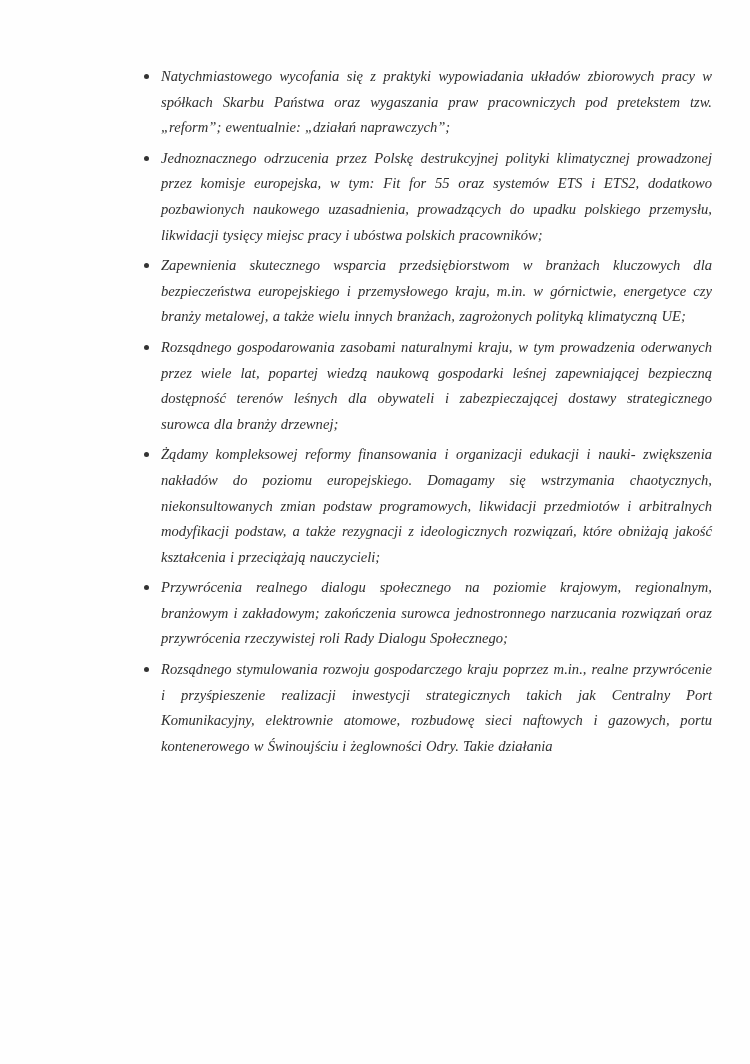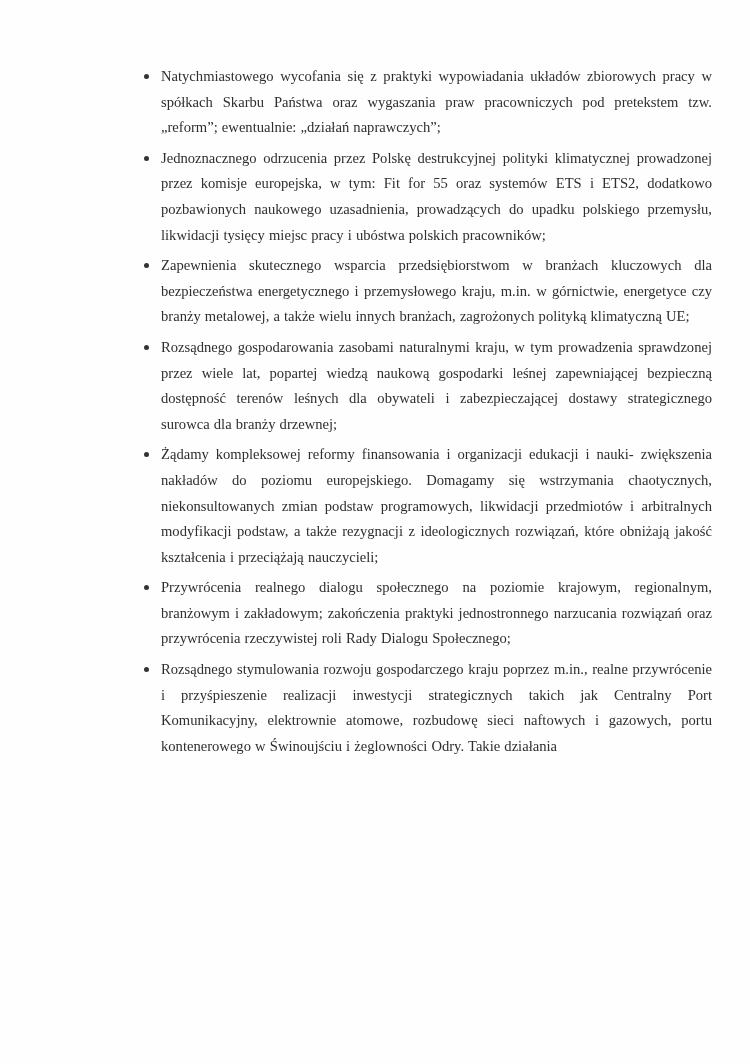--- a/index.html
+++ b/index.html
@@ -49,51 +49,52 @@
       left: -17px;
       top: 10px;
       width: 5px;
       height: 5px;
       border-radius: 50%;
       background: #333;
     }
     ul.demands li .text {
       display: block;
       word-spacing: 0.5px;
+      font-style: italic;
     }
   </style>
 </head>
 <body>
 
 <div class="page">
   <div class="content">
     <ul class="demands">
       <li>
         <span class="bullet"></span>
         <span class="text">Natychmiastowego wycofania się z praktyki wypowiadania układów zbiorowych pracy w spółkach Skarbu Państwa oraz wygaszania praw pracowniczych pod pretekstem tzw. „reform”; ewentualnie: „działań naprawczych”;</span>
       </li>
       <li>
         <span class="bullet"></span>
         <span class="text">Jednoznacznego odrzucenia przez Polskę destrukcyjnej polityki klimatycznej prowadzonej przez komisje europejska, w tym: Fit for 55 oraz systemów ETS i ETS2, dodatkowo pozbawionych  naukowego uzasadnienia, prowadzących do upadku polskiego przemysłu, likwidacji tysięcy miejsc pracy i ubóstwa polskich pracowników;</span>
       </li>
       <li>
         <span class="bullet"></span>
-        <span class="text">Zapewnienia skutecznego wsparcia przedsiębiorstwom w branżach kluczowych dla bezpieczeństwa energetycznego i przemysłowego kraju, m.in. w górnictwie, energetyce czy branży metalowej, a także wielu innych branżach, zagrożonych polityką klimatyczną UE;</span>
+        <span class="text">Zapewnienia skutecznego wsparcia przedsiębiorstwom w branżach kluczowych dla bezpieczeństwa europejskiego i przemysłowego kraju, m.in. w górnictwie, energetyce czy branży metalowej, a także wielu innych branżach, zagrożonych polityką klimatyczną UE;</span>
       </li>
       <li>
         <span class="bullet"></span>
-        <span class="text">Rozsądnego gospodarowania zasobami naturalnymi kraju, w tym prowadzenia sprawdzonej przez wiele lat, popartej wiedzą naukową gospodarki leśnej zapewniającej bezpieczną dostępność terenów leśnych dla obywateli i zabezpieczającej dostawy strategicznego surowca dla branży drzewnej;</span>
+        <span class="text">Rozsądnego gospodarowania zasobami naturalnymi kraju, w tym prowadzenia oderwanych przez wiele lat, popartej wiedzą naukową gospodarki leśnej zapewniającej bezpieczną dostępność terenów leśnych dla obywateli i zabezpieczającej dostawy strategicznego surowca dla branży drzewnej;</span>
       </li>
       <li>
         <span class="bullet"></span>
         <span class="text">Żądamy kompleksowej reformy finansowania i organizacji edukacji i nauki- zwiększenia nakładów do poziomu europejskiego. Domagamy się wstrzymania chaotycznych, niekonsultowanych zmian podstaw programowych, likwidacji przedmiotów i arbitralnych modyfikacji podstaw, a także rezygnacji z ideologicznych rozwiązań, które obniżają jakość kształcenia i przeciążają nauczycieli;</span>
       </li>
       <li>
         <span class="bullet"></span>
-        <span class="text">Przywrócenia realnego dialogu społecznego na poziomie krajowym, regionalnym, branżowym i zakładowym; zakończenia praktyki jednostronnego narzucania rozwiązań oraz przywrócenia rzeczywistej roli Rady Dialogu Społecznego;</span>
+        <span class="text">Przywrócenia realnego dialogu społecznego na poziomie krajowym, regionalnym, branżowym i zakładowym; zakończenia surowca jednostronnego narzucania rozwiązań oraz przywrócenia rzeczywistej roli Rady Dialogu Społecznego;</span>
       </li>
       <li>
         <span class="bullet"></span>
         <span class="text">Rozsądnego stymulowania rozwoju gospodarczego kraju poprzez m.in., realne przywrócenie i przyśpieszenie realizacji  inwestycji strategicznych takich jak Centralny Port Komunikacyjny, elektrownie atomowe, rozbudowę sieci naftowych i gazowych, portu kontenerowego w Świnoujściu i żeglowności Odry. Takie działania</span>
       </li>
     </ul>
   </div>
 </div>
 
 </body></html>

